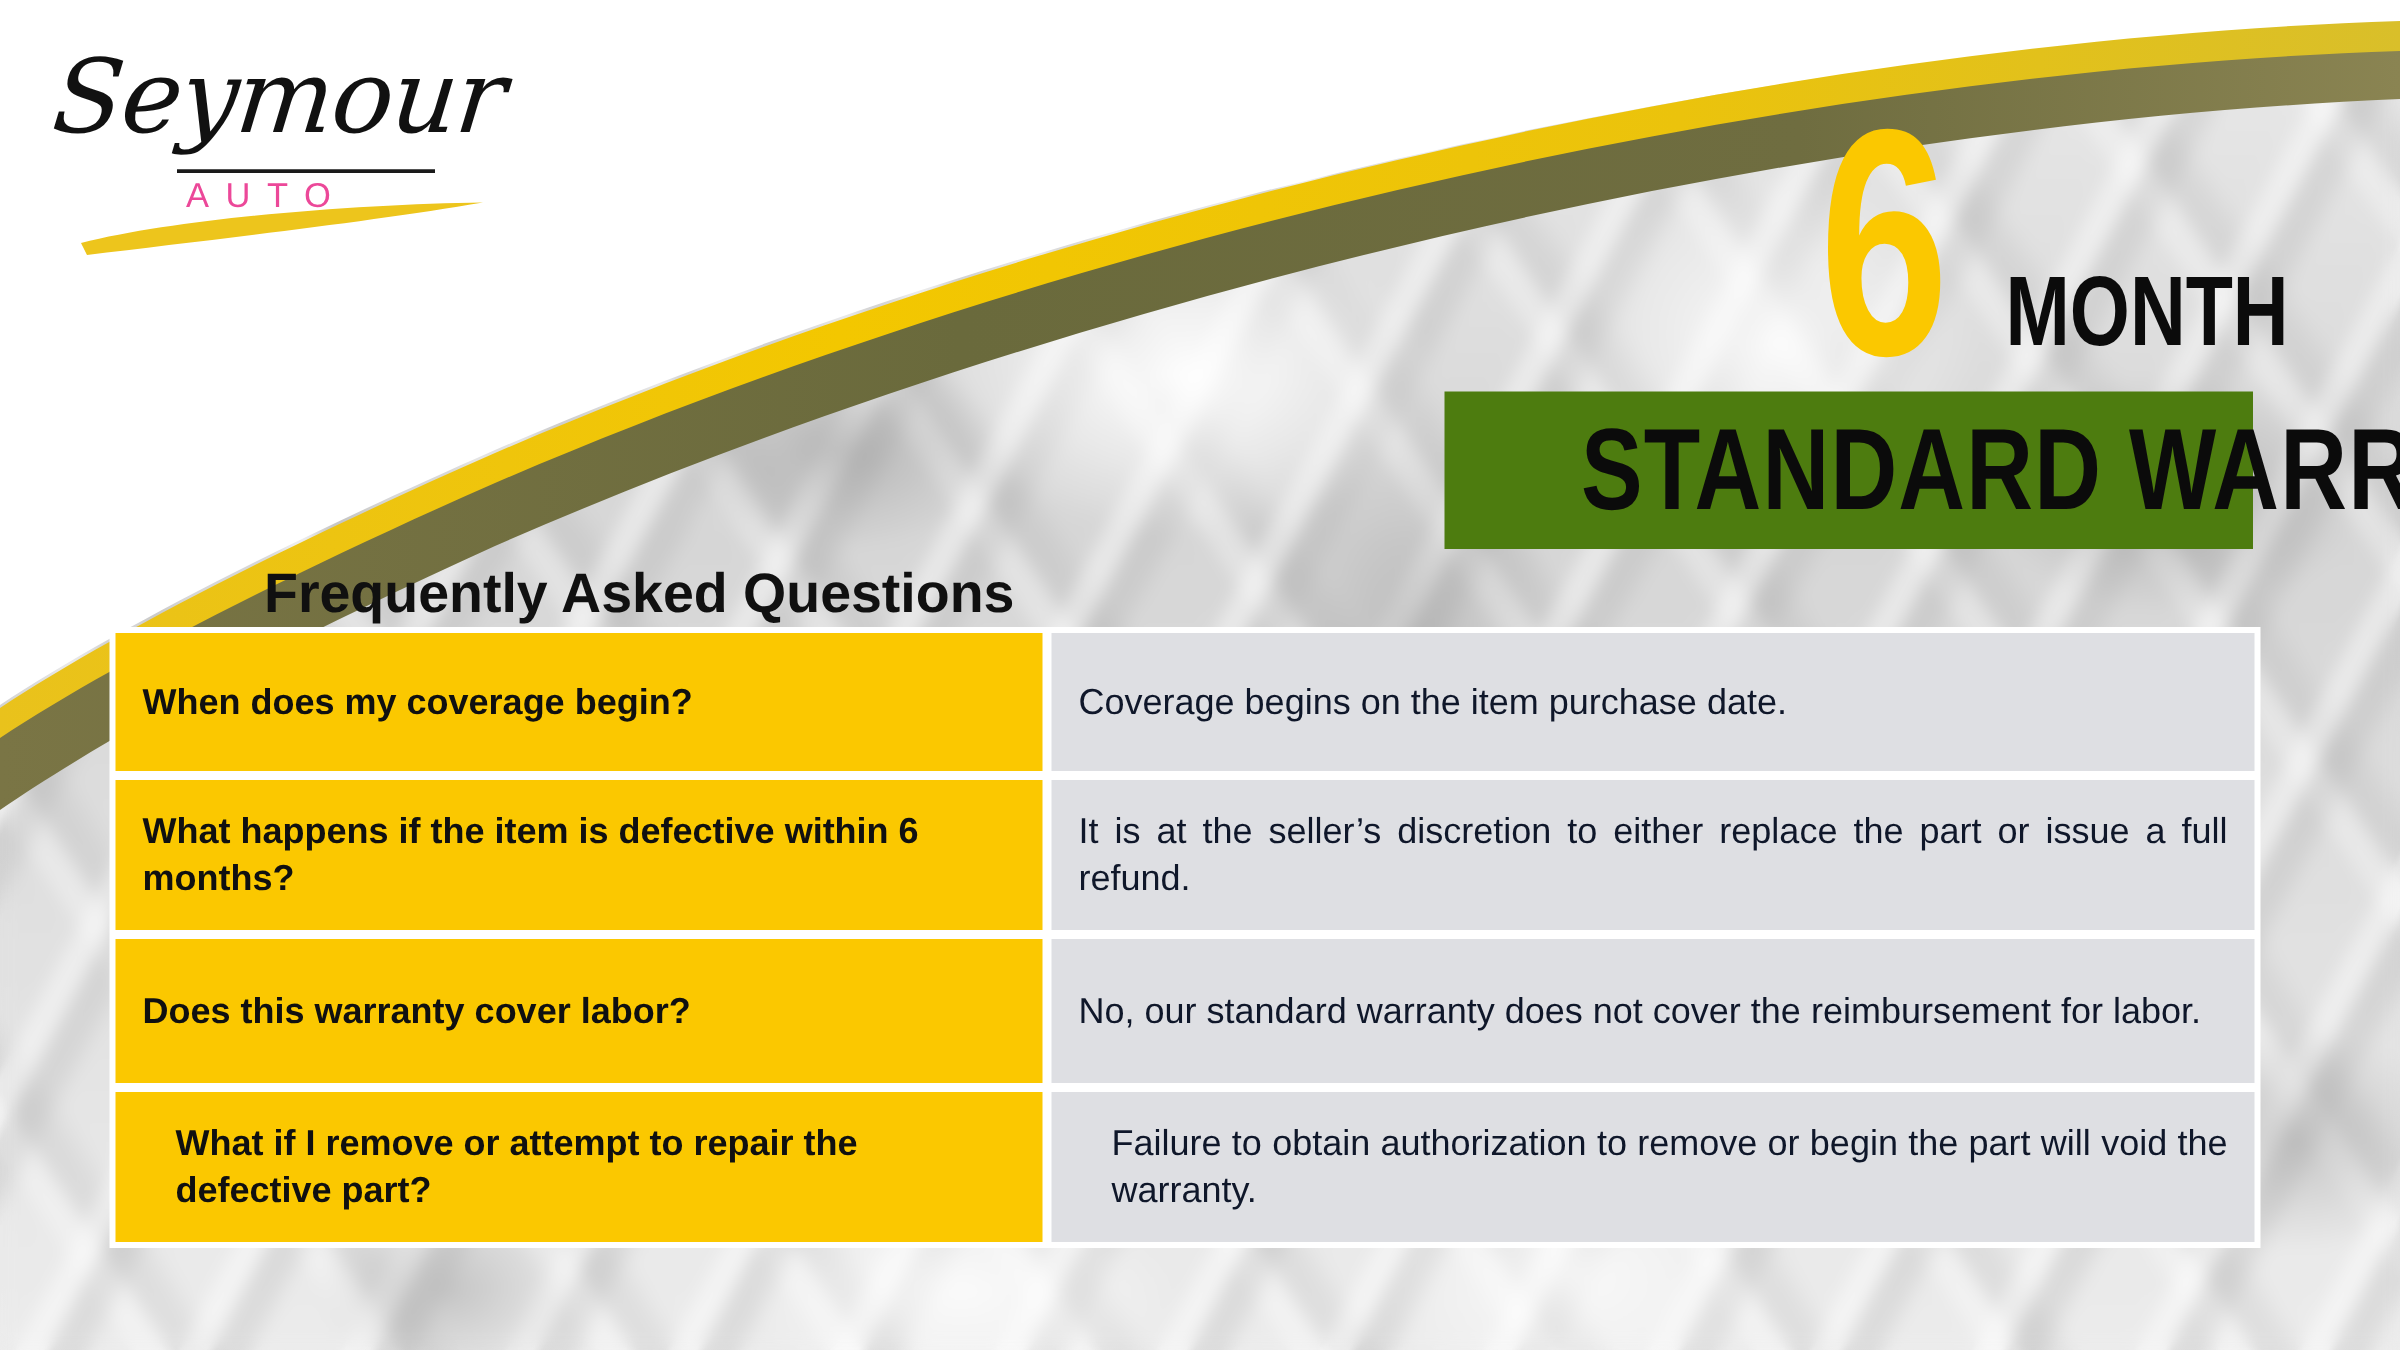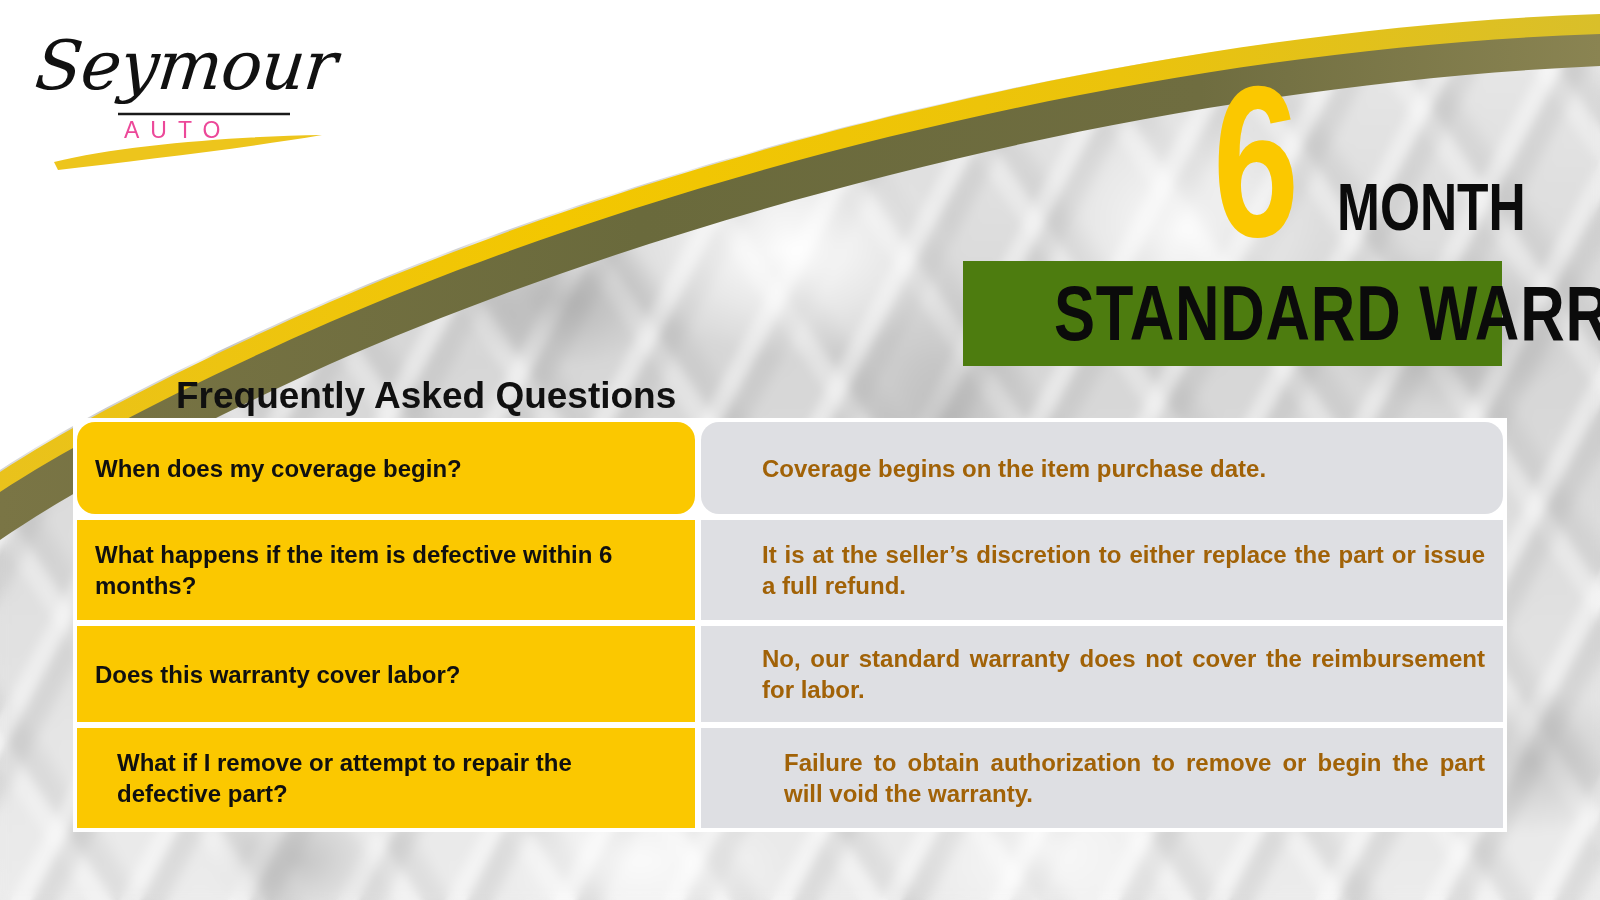--- a/index.html
+++ b/index.html
@@ -216,30 +216,29 @@
   }
   .faq-a {
     flex: 1 1 auto;
     background: #dedfe3;
     display: flex;
     align-items: center;
     padding: 10px 18px;
   }
   .faq-a-text {
     font-family: "Liberation Sans", sans-serif;
-    font-weight: 700;
+    font-weight: 400;
     font-size: 24px;
     line-height: 31px;
-    color: #a16207;
+    color: #0f172a;
     text-align: justify;
     width: 100%;
-    margin-left: 43px;
   }
   .faq-row:nth-child(1) .faq-q,
-  .faq-row:nth-child(1) .faq-a { min-height: 92px; border-radius: 18px; }
+  .faq-row:nth-child(1) .faq-a { min-height: 92px; }
   .faq-row:nth-child(2) .faq-q,
   .faq-row:nth-child(2) .faq-a { min-height: 100px; }
   .faq-row:nth-child(3) .faq-q,
   .faq-row:nth-child(3) .faq-a { min-height: 96px; }
   .faq-row:nth-child(4) .faq-q,
   .faq-row:nth-child(4) .faq-a { min-height: 100px; padding-left: 40px; }
 </style>
 </head>
 <body>
 

